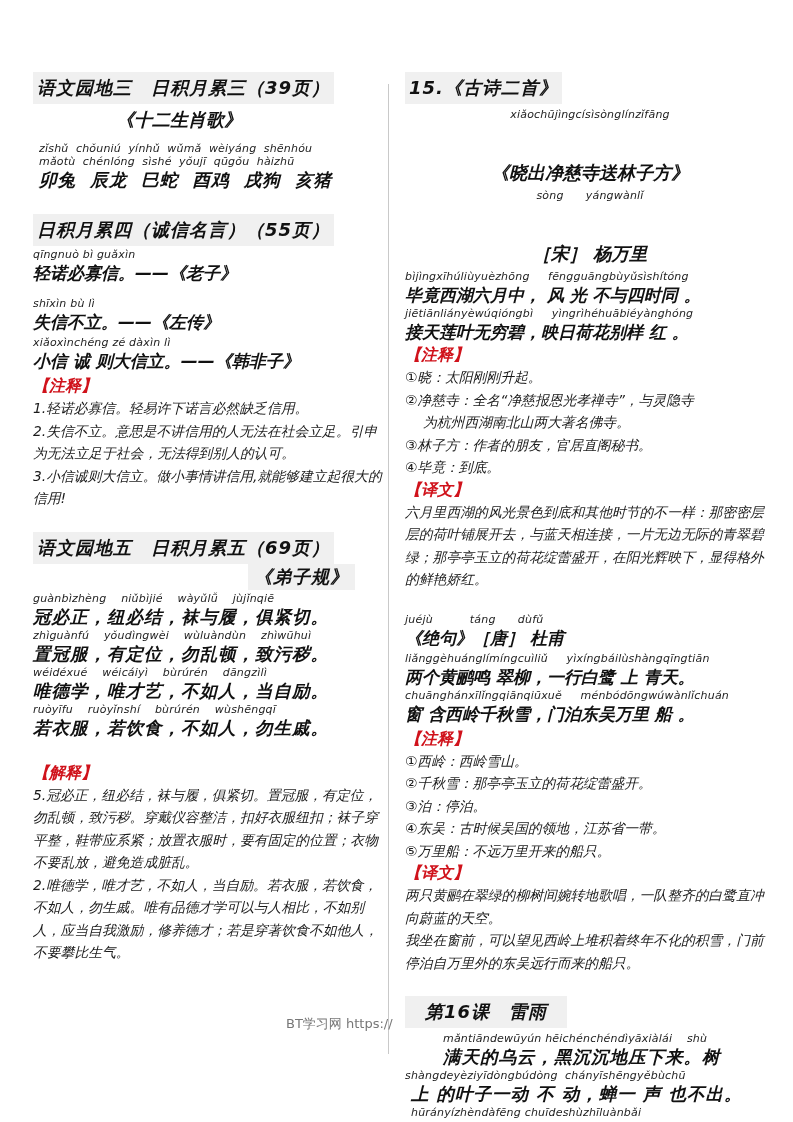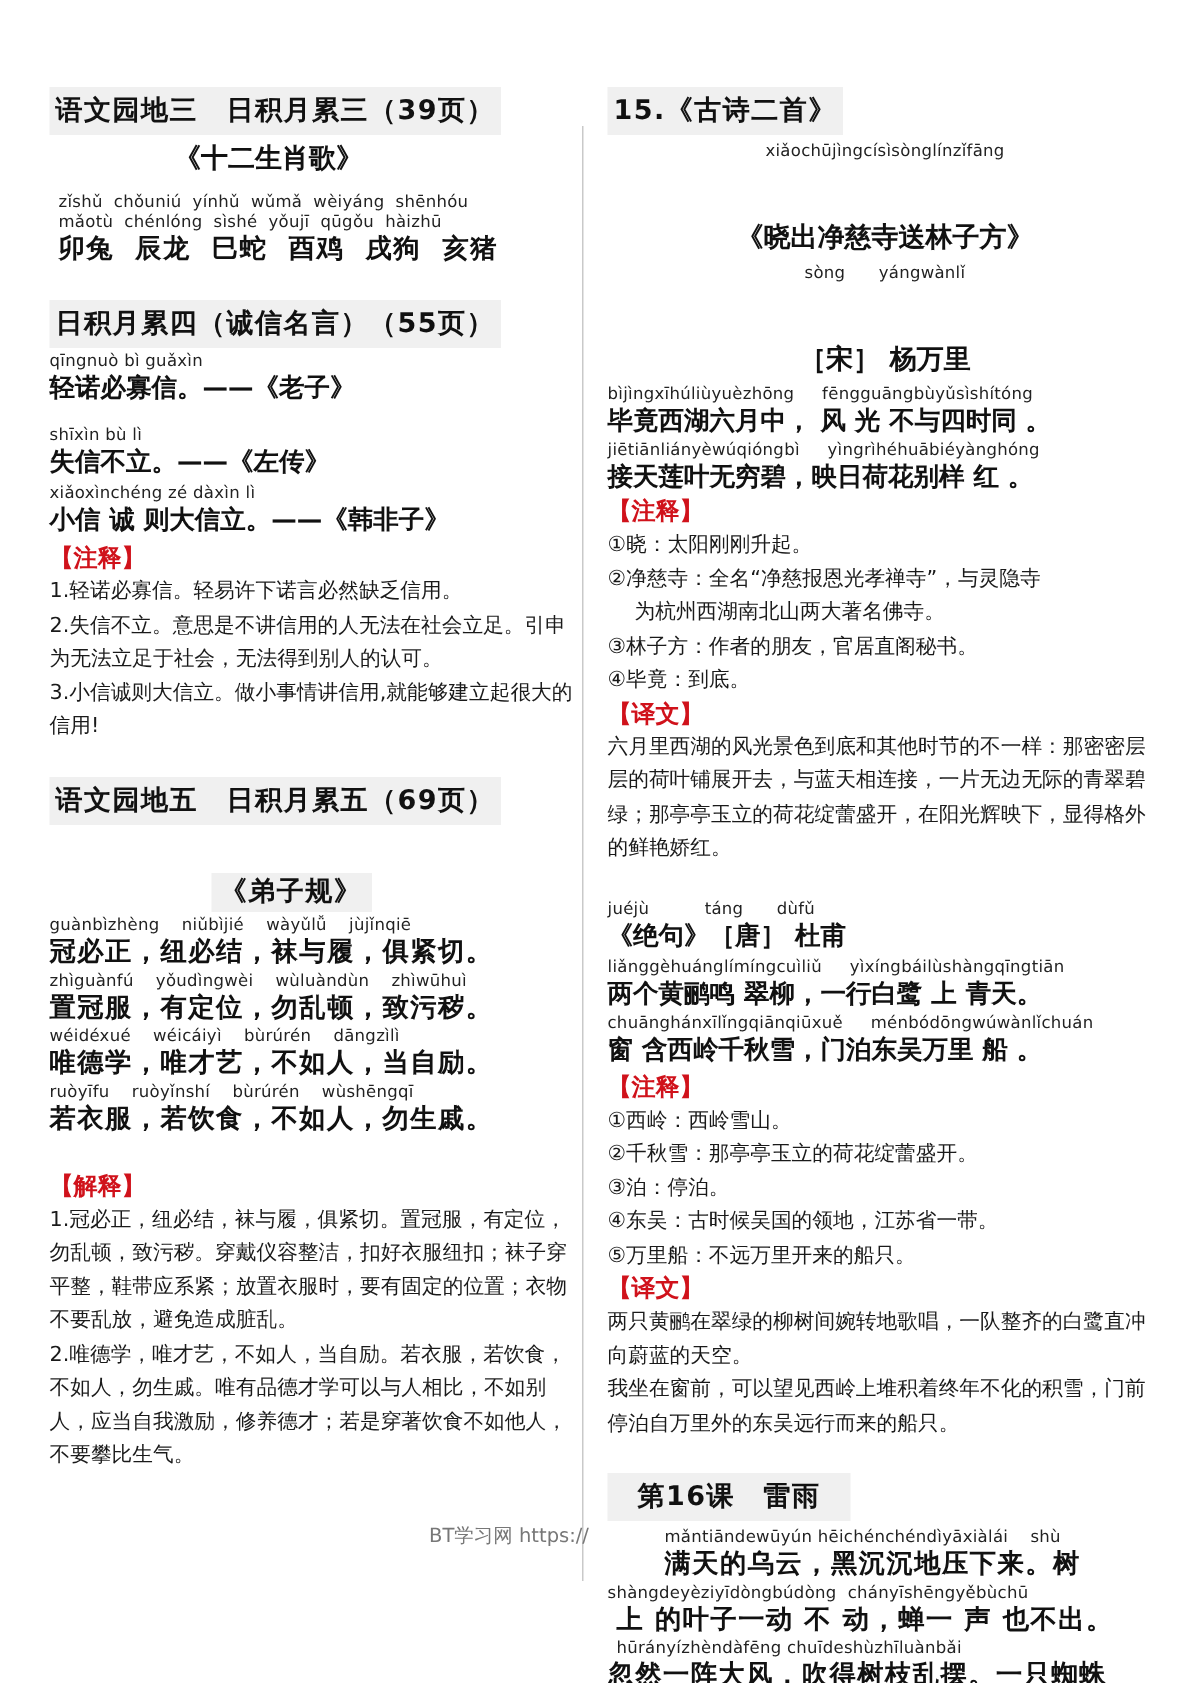--- a/index.html
+++ b/index.html
@@ -1,18 +1,18 @@
 <!DOCTYPE html>
 <html><head>
 <meta charset="utf-8">
 <style>
   * { margin: 0; padding: 0; box-sizing: border-box; }
   html, body { width: 793px; height: 1122px; background: #ffffff; overflow: hidden; }
   body { position: relative; font-family: "DejaVu Sans", sans-serif; color: #111; }
-  .col { position: absolute; top: 58px; }
+  .col { position: absolute; top: 72px; font-style: italic; }
   .col-left { left: 33px; width: 352px; }
   .col-right { left: 405px; width: 370px; }
   .divider { position: absolute; left: 388px; top: 84px; width: 1px; height: 970px; background: #c9c9c9; }
   .section-head { display: inline-block; background: #f0f0f0; font-size: 18px; font-weight: bold; padding: 3px 4px; letter-spacing: 1px; line-height: 26px; white-space: nowrap; }
   .title-c { text-align: center; font-family: "DejaVu Serif", serif; font-weight: bold; font-size: 18px; line-height: 24px; margin-top: 40px; }
   .py { font-size: 11px; color: #222; line-height: 13px; white-space: pre; letter-spacing: 0.2px; }
   .hz { font-family: "DejaVu Serif", serif; font-weight: bold; font-size: 17.5px; line-height: 24px; white-space: pre; letter-spacing: 1px; }
   .hz-sans { font-family: "DejaVu Sans", sans-serif; font-weight: bold; font-size: 17px; line-height: 24px; white-space: nowrap; }
   .label-red { color: #d0121b; font-size: 16px; line-height: 22px; font-weight: bold; }
   .note { font-size: 13.8px; line-height: 22.5px; color: #1a1a1a; }
@@ -44,36 +44,36 @@
     <div class="py" style="margin-top:2px;">xiǎoxìnchéng zé dàxìn lì</div>
     <div class="hz-sans">小信 诚 则大信立。——《韩非子》</div>
   </div>
   <div class="label-red" style="margin-top:2px;">【注释】</div>
   <div class="note">1.轻诺必寡信。轻易许下诺言必然缺乏信用。</div>
   <div class="note">2.失信不立。意思是不讲信用的人无法在社会立足。引申为无法立足于社会，无法得到别人的认可。</div>
   <div class="note">3.小信诚则大信立。做小事情讲信用,就能够建立起很大的信用!</div>
 
   <div class="gap-l"></div>
   <div class="section-head">语文园地五　日积月累五（69页）</div>
-  <div style="text-align:center; margin-right:30px;margin-top:32px;">
+  <div style="text-align:right; margin-right:30px;">
     <span class="section-head" style="font-family:'DejaVu Serif',serif; padding:0 6px;">《弟子规》</span>
   </div>
   <div style="margin-top:2px;">
     <div class="py">guànbìzhèng    niǔbìjié    wàyǔlǚ    jùjǐnqiē</div>
     <div class="hz">冠必正，纽必结，袜与履，俱紧切。</div>
     <div class="py">zhìguànfú    yǒudìngwèi    wùluàndùn    zhìwūhuì</div>
     <div class="hz">置冠服，有定位，勿乱顿，致污秽。</div>
     <div class="py">wéidéxué    wéicáiyì    bùrúrén    dāngzìlì</div>
     <div class="hz">唯德学，唯才艺，不如人，当自励。</div>
     <div class="py">ruòyīfu    ruòyǐnshí    bùrúrén    wùshēngqī</div>
     <div class="hz">若衣服，若饮食，不如人，勿生戚。</div>
   </div>
   <div class="gap-l"></div>
   <div class="label-red">【解释】</div>
-  <div class="note">1.冠必正，纽必结，袜与履，俱紧切。置冠服，有定位，勿乱顿，致污秽。穿戴仪容整洁，扣好衣服纽扣；袜子穿平整，鞋带应系紧；放置衣服时，要有固定的位置；衣物不要乱放，避免造成脏乱。</div>
+  <div class="note">5.冠必正，纽必结，袜与履，俱紧切。置冠服，有定位，勿乱顿，致污秽。穿戴仪容整洁，扣好衣服纽扣；袜子穿平整，鞋带应系紧；放置衣服时，要有固定的位置；衣物不要乱放，避免造成脏乱。</div>
   <div class="note">2.唯德学，唯才艺，不如人，当自励。若衣服，若饮食，不如人，勿生戚。唯有品德才学可以与人相比，不如别人，应当自我激励，修养德才；若是穿著饮食不如他人，不要攀比生气。</div>
 </div>
 
 <div class="col col-right">
   <div class="section-head">15.《古诗二首》</div>
   <div style="text-align:center; margin-top:4px;">
     <div class="py">xiǎochūjìngcísìsònglínzǐfāng</div>
     <div class="title-c">《晓出净慈寺送林子方》</div>
     <div class="py" style="margin-top:4px;">sòng      yángwànlǐ</div>
     <div class="title-c">［宋］  杨万里</div>

